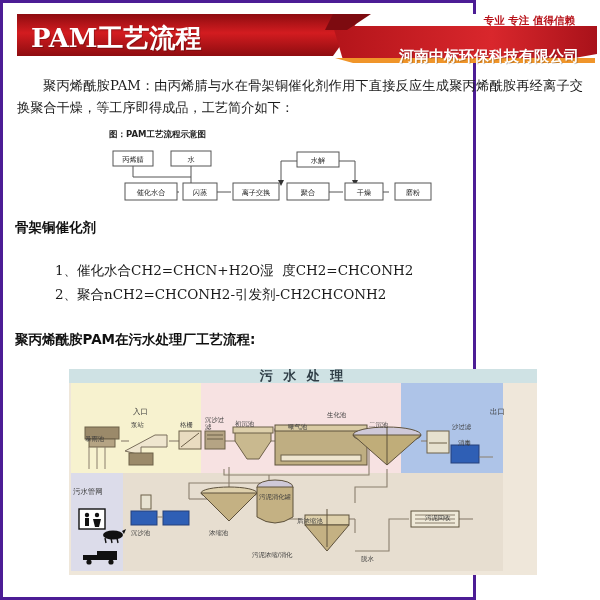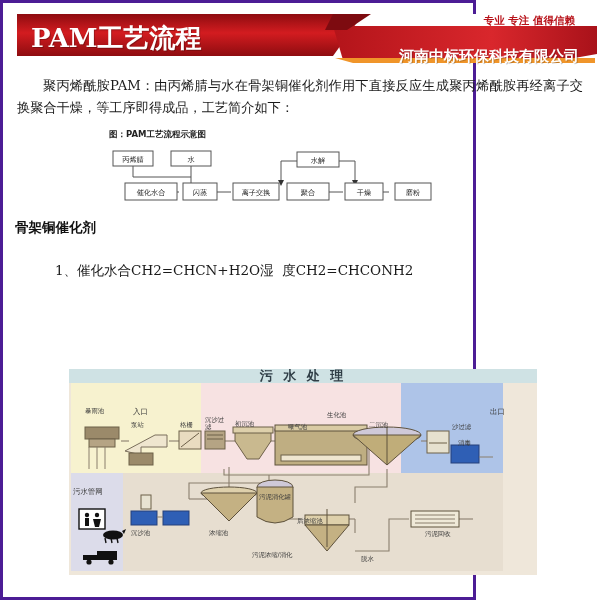--- a/index.html
+++ b/index.html
@@ -175,21 +175,23 @@
         <text class="fx" x="149" y="48">离子交换</text>
         <text class="fx" x="201" y="48">聚合</text>
         <text class="fx" x="257" y="48">干燥</text>
         <text class="fx" x="306" y="48">磨粉</text>
       </g>
     </svg>
   </div>
 
   <div class="h-sub" id="h1">骨架铜催化剂</div>
   <div class="eq" id="eq1">1、催化水合CH2=CHCN+H2O湿  度CH2=CHCONH2</div>
-
+  <div class="eq" id="eq2">2、聚合nCH2=CHCONH2-引发剂-CH2CHCONH2</div>
+
+  <div class="h-sub" id="h2">聚丙烯酰胺PAM在污水处理厂工艺流程:</div>
 
   <div class="wwfig">
     <div class="ww-title">污 水 处 理</div>
 
     <div class="zone z-in"></div>
     <div class="zone z-bio"></div>
     <div class="zone z-out"></div>
     <div class="zone z-net"></div>
     <div class="zone z-sl"></div>
 
@@ -301,33 +303,33 @@
       <g>
         <rect x="342" y="142" width="48" height="16" fill="#efe9d8" stroke="#5e523d"></rect>
         <path d="M346,146 L386,146 M346,150 L386,150 M346,154 L386,154" stroke="#8a7f6d"></path>
       </g>
     </svg>
 
     <div class="ww-lab big" style="left:64px;top:38px;">入口</div>
     <div class="ww-lab big" style="left:380px;top:38px;padding-left:41px;">出口</div>
     <div class="ww-lab big" style="left:4px;top:118px;">污水管网</div>
 
-    <div class="ww-lab" style="left:16px;top:38px;">暴雨池</div>
+    <div class="ww-lab" style="left:16px;top:66px;">暴雨池</div>
     <div class="ww-lab" style="left:62px;top:52px;text-align:center;">泵站</div>
     <div class="ww-lab" style="left:111px;top:52px;">格栅</div>
     <div class="ww-lab" style="left:136px;top:48px;width:22px;white-space:normal;line-height:7px;">沉沙过滤</div>
     <div class="ww-lab" style="left:166px;top:51px;">初沉池</div>
     <div class="ww-lab" style="left:219px;top:54px;">曝气池</div>
     <div class="ww-lab" style="left:258px;top:42px;">生化池</div>
     <div class="ww-lab" style="left:300px;top:52px;">二沉池</div>
     <div class="ww-lab" style="left:383px;top:54px;">沙过滤</div>
     <div class="ww-lab" style="left:389px;top:70px;">消毒</div>
 
     <div class="ww-lab" style="left:62px;top:160px;">沉沙池</div>
     <div class="ww-lab" style="left:140px;top:160px;">浓缩池</div>
     <div class="ww-lab" style="left:190px;top:124px;">污泥消化罐</div>
     <div class="ww-lab" style="left:228px;top:148px;">后浓缩池</div>
     <div class="ww-lab" style="left:183px;top:182px;">污泥浓缩/消化</div>
     <div class="ww-lab" style="left:292px;top:186px;">脱水</div>
-    <div class="ww-lab" style="left:356px;top:145px;margin-top:16px;">污泥回收</div>
+    <div class="ww-lab" style="left:356px;top:145px;">污泥回收</div>
   </div>
 
 </div>
 
 </body></html>

